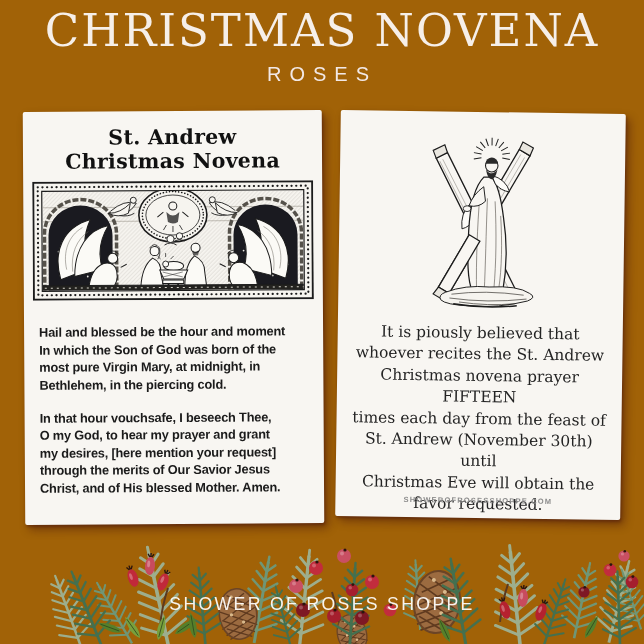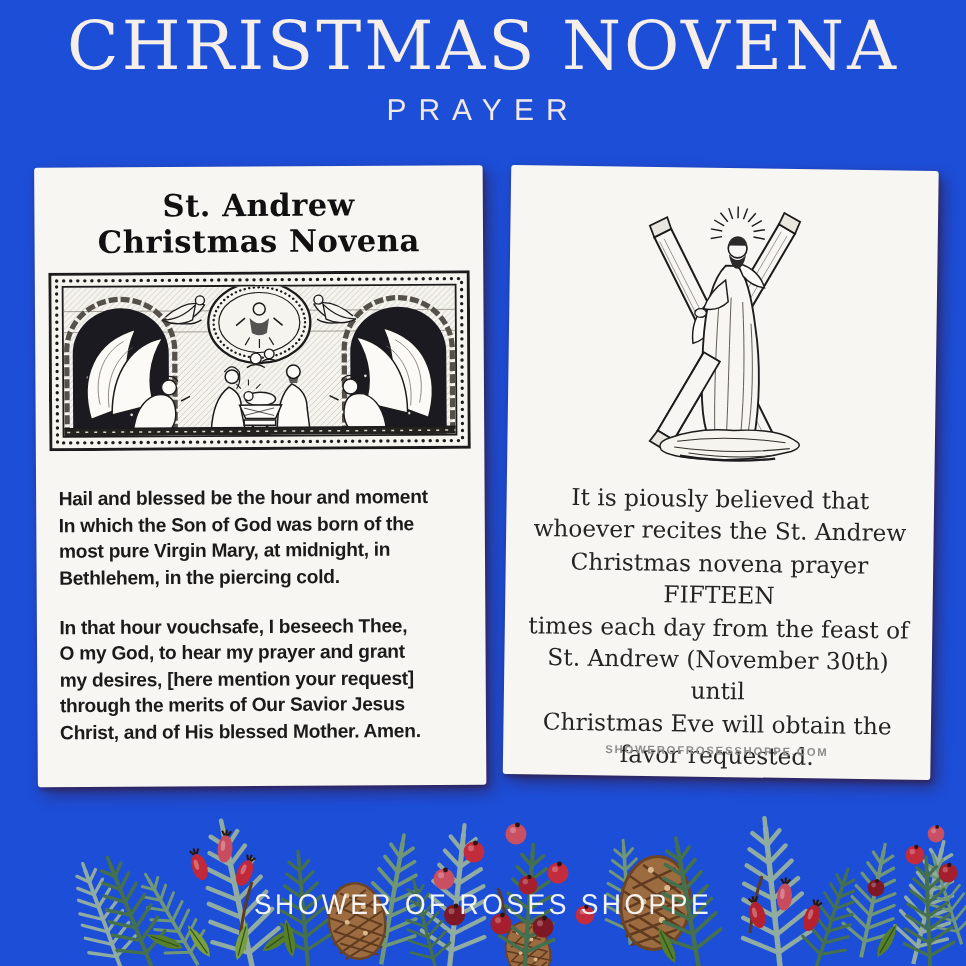--- a/index.html
+++ b/index.html
@@ -1,16 +1,16 @@
 <!DOCTYPE html>
 <html><head>
 <meta charset="utf-8">
 <style>
   html,body{margin:0;padding:0;background:#A33D42;}
-  .stage{position:relative;width:644px;height:644px;background:#1d4ed8;overflow:hidden;
+  .stage{position:relative;width:644px;height:644px;background:#a16207;overflow:hidden;
          font-family:"Liberation Sans",sans-serif;}
   
   .hdr{position:absolute;top:0;left:0;width:644px;text-align:center;}
   .hdr h1{margin:6px 0 0 0;font-family:"DejaVu Serif",serif;font-weight:400;
           font-size:45px;line-height:50px;letter-spacing:2px;color:#F6EFE9;}
   .hdr .sub{margin-top:7px;font-size:20px;letter-spacing:8px;color:#F2E8E6;}
   
   .card{position:absolute;background:#F8F6F2;border-radius:2px;
         box-shadow:4px 5px 10px rgba(60,10,14,.45),1px 2px 3px rgba(60,10,14,.35);}
   .card-left{left:24px;top:111px;width:299px;height:413px;transform:rotate(-0.35deg);}
@@ -35,21 +35,21 @@
   .shopname{position:absolute;top:593px;left:0;width:644px;text-align:center;z-index:5;
         font-size:19px;letter-spacing:2.5px;color:rgba(255,255,255,.93);transform:scaleX(.93);}
 </style>
 </head>
 <body>
 
 <div class="stage">
 
   <header class="hdr">
     <h1>CHRISTMAS NOVENA</h1>
-    <div class="sub">PRAYER</div>
+    <div class="sub">ROSES</div>
   </header>
 
   <section class="card card-left">
     <h2>St. Andrew
 Christmas Novena</h2>
 
     <div class="engraving">
       <svg viewBox="0 0 281 119">
         <defs>
           <pattern id="ng-hatch" width="4" height="4" patternUnits="userSpaceOnUse">

